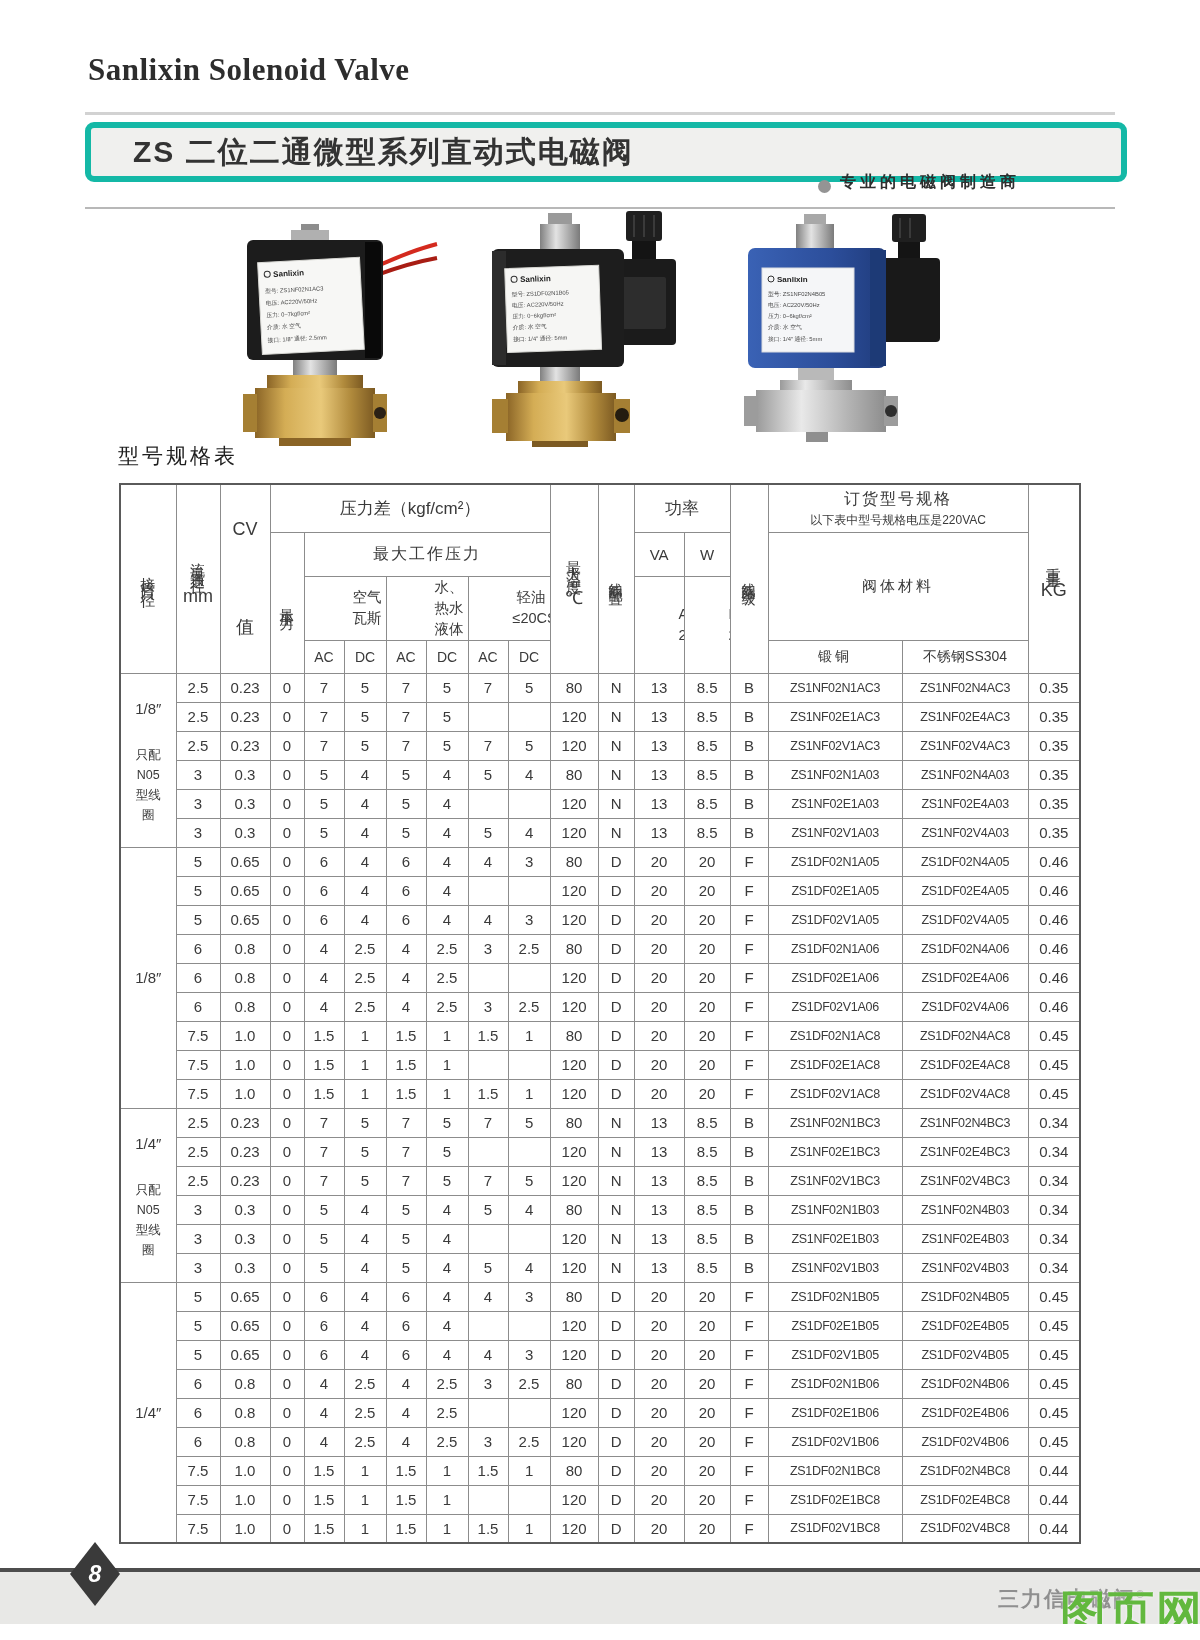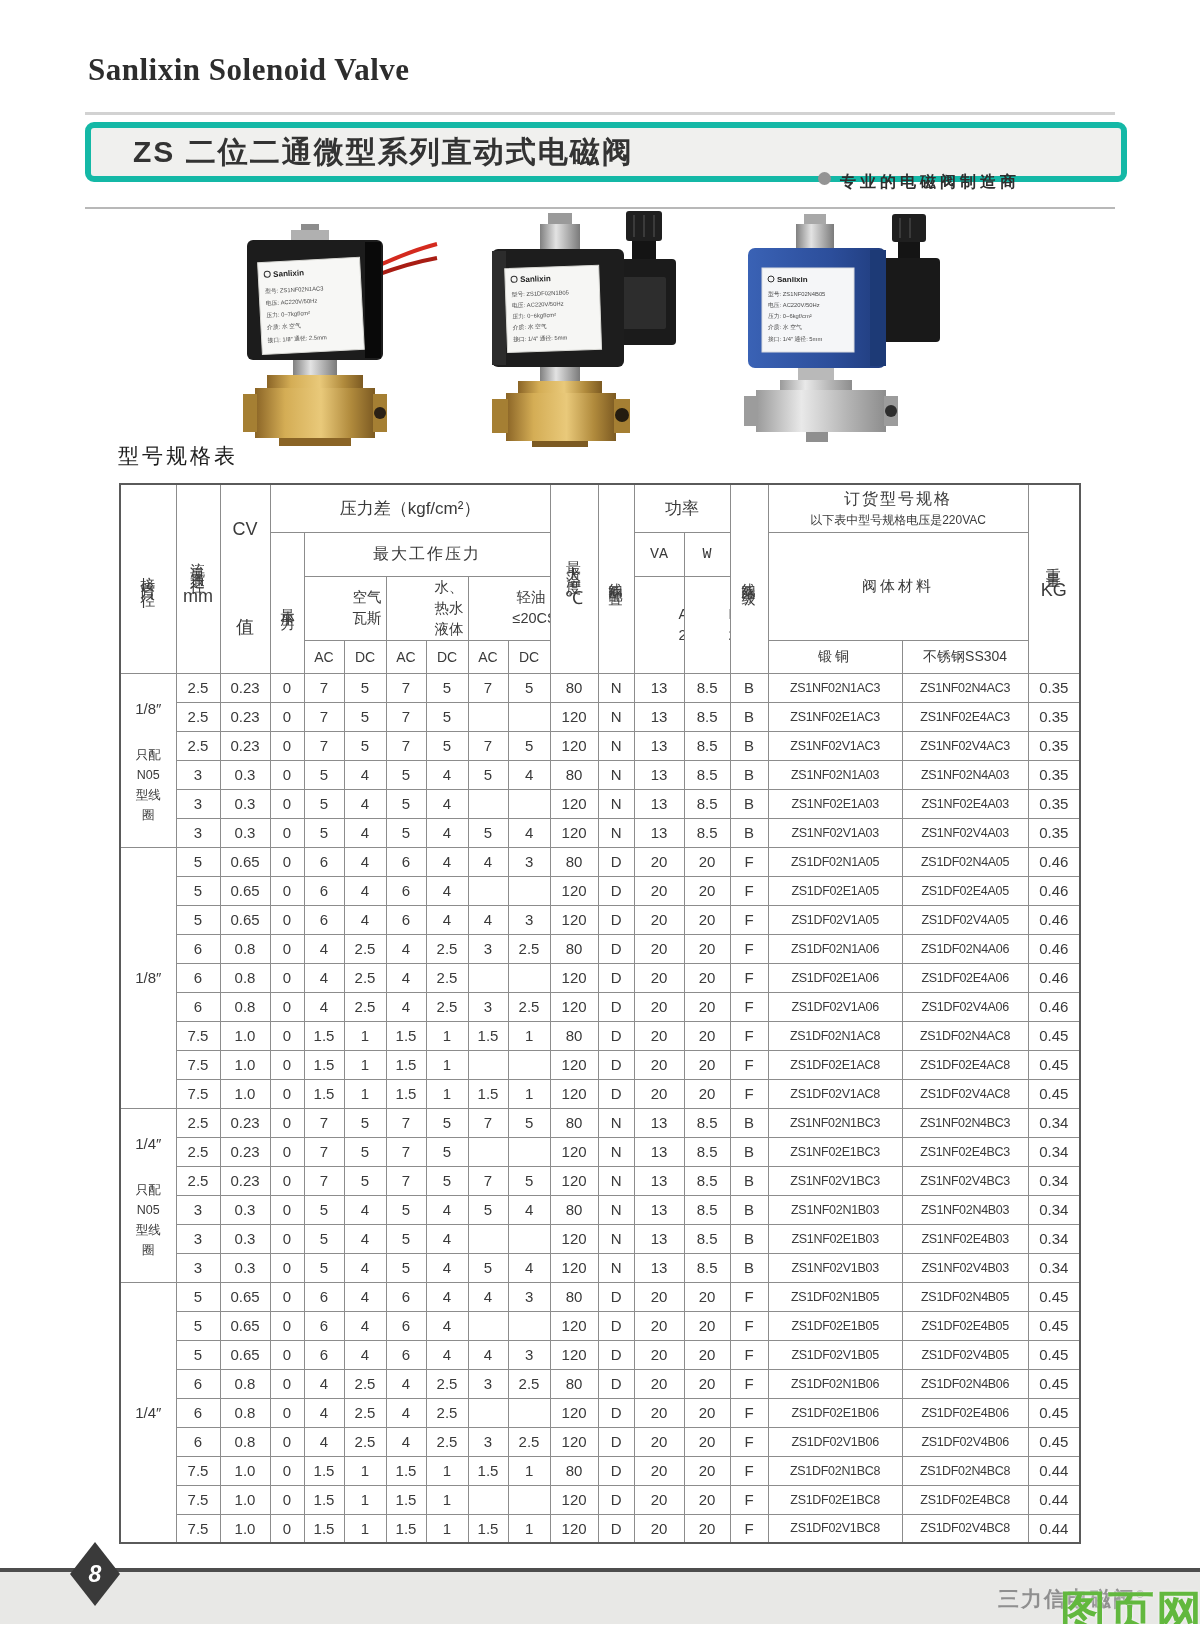--- a/index.html
+++ b/index.html
@@ -7,21 +7,21 @@
   .page{position:relative;width:1200px;height:1624px;background:#ffffff;overflow:hidden;}
 
   
   .brand{position:absolute;left:88px;top:52px;font-family:"Liberation Serif",serif;
          font-size:31px;font-weight:700;color:#2d2d2d;letter-spacing:.5px;}
   .brand-rule{position:absolute;left:85px;top:112px;width:1030px;height:3px;background:#d2d2d2;}
   .title-bar{position:absolute;left:85px;top:122px;width:1030px;height:48px;background:#f0f0ee;
              border-radius:9px;border:6px solid #14b8a6;}
   .title-text{position:absolute;left:42px;top:0;line-height:48px;font-size:30px;font-weight:bold;
               color:#333;letter-spacing:2px;white-space:nowrap;}
-  .subtitle{position:absolute;left:818px;top:172px;display:flex;align-items:flex-start;gap:9px;}
+  .subtitle{position:absolute;left:818px;top:172px;display:flex;align-items:flex-end;gap:9px;}
   .subtitle-dot{width:13px;height:13px;border-radius:50%;background:#949494;}
   .subtitle-text{font-size:16px;font-weight:bold;color:#2e2e2e;letter-spacing:4px;}
   .header-rule2{position:absolute;left:85px;top:207px;width:1030px;height:2px;background:#b8b8b8;}
 
   
   .product{position:absolute;}
   .lbl{font-size:5.8px;fill:#4a4a4a;font-family:"Liberation Sans",sans-serif;}
   .lblb{font-size:8px;font-weight:bold;fill:#222;font-family:"Liberation Sans",sans-serif;}
 
   
@@ -30,21 +30,21 @@
   
   .table-wrap{position:absolute;left:119px;top:483px;}
   .spec-table{border-collapse:collapse;table-layout:fixed;width:962px;border:2px solid #5a5a5a;background:#fff;}
   .spec-table th,.spec-table td{border:1px solid #8c8c8c;padding:0;text-align:center;vertical-align:middle;
       font-weight:normal;color:#3a3a3a;overflow:hidden;}
   tr.h1{height:48px}tr.h2{height:44px}tr.h3{height:64px}tr.h4{height:33px}
   .spec-table tbody tr{height:29px;}
   .spec-table tbody td{font-size:15px;}
   .spec-table td.model{font-size:12.5px;letter-spacing:-.3px;}
   .h1 th{font-size:17px;}
-  .h2 th{font-size:15px;font-family:Liberation Mono, monospace;}
+  .h2 th{font-size:15px;}
   .h3 th{font-size:14.5px;line-height:1.5;}
   .h4 th{font-size:14px;}
   .vtext{writing-mode:vertical-rl;text-orientation:upright;letter-spacing:6px;font-size:15px;line-height:1;}
   .vtext.tight{letter-spacing:3px;font-size:14px;}
   .vstack{display:flex;flex-direction:column;align-items:center;justify-content:center;gap:12px;height:182px;}
   .vstack3{display:flex;flex-direction:column;align-items:center;justify-content:center;height:136px;}
   .hunit{font-size:18px;letter-spacing:0;}
   .cv-stack{display:flex;flex-direction:column;align-items:center;justify-content:space-evenly;height:182px;font-size:18px;gap:44px;}
   .order-cell div.order-title{font-size:16px;letter-spacing:2px;margin-top:2px;}
   .order-cell div.order-note{font-size:12px;letter-spacing:0;margin-top:2px;white-space:nowrap;}

